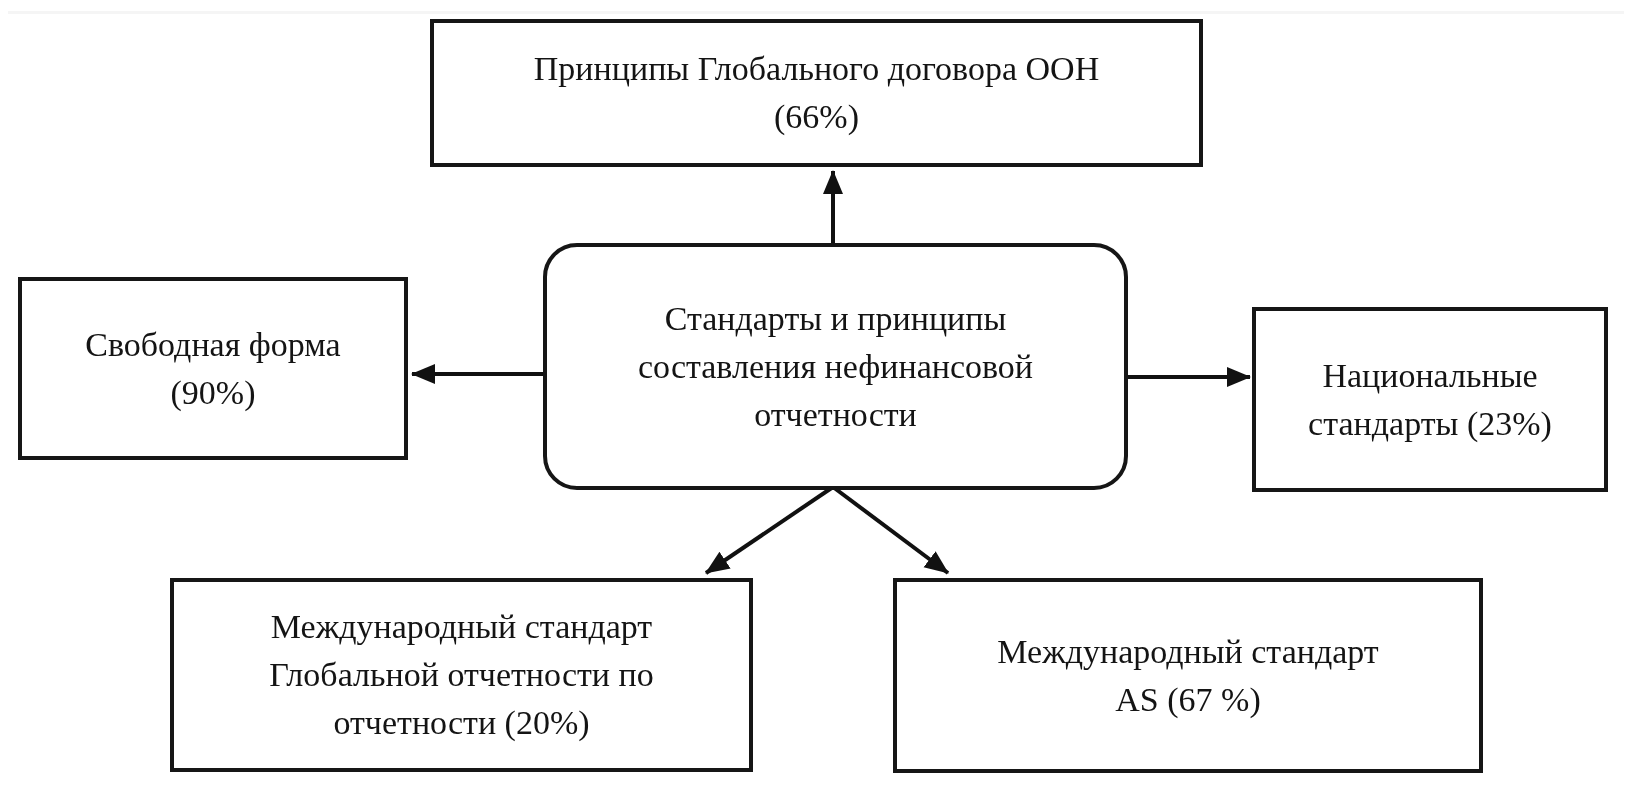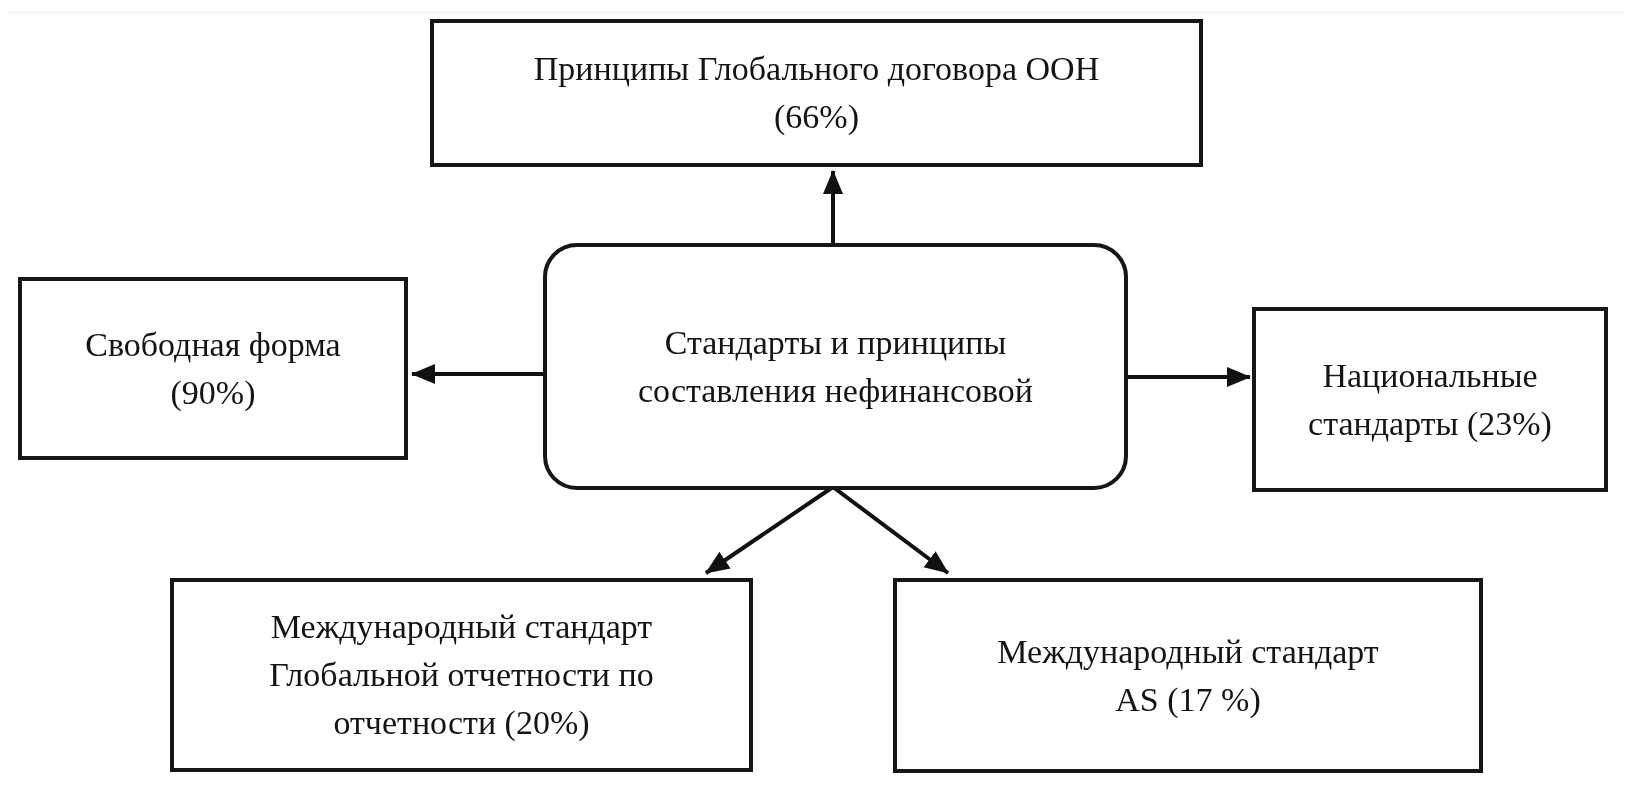--- a/index.html
+++ b/index.html
@@ -81,36 +81,37 @@
   </svg>
 
   <div class="box" id="node-top">
     <div>Принципы Глобального договора ООН</div>
     <div>(66%)</div>
   </div>
 
   <div class="box rounded" id="node-center">
     <div>Стандарты и принципы</div>
     <div>составления нефинансовой</div>
+    <div>отчетности</div>
   </div>
 
   <div class="box" id="node-left">
     <div>Свободная форма</div>
     <div>(90%)</div>
   </div>
 
   <div class="box" id="node-right">
     <div>Национальные</div>
     <div>стандарты (23%)</div>
   </div>
 
   <div class="box" id="node-bottom-left">
     <div>Международный стандарт</div>
     <div>Глобальной отчетности по</div>
     <div>отчетности (20%)</div>
   </div>
 
   <div class="box" id="node-bottom-right">
     <div>Международный стандарт</div>
-    <div>AS (17 %)</div>
+    <div>AS (67 %)</div>
   </div>
 
 </div>
 
 </body></html>

